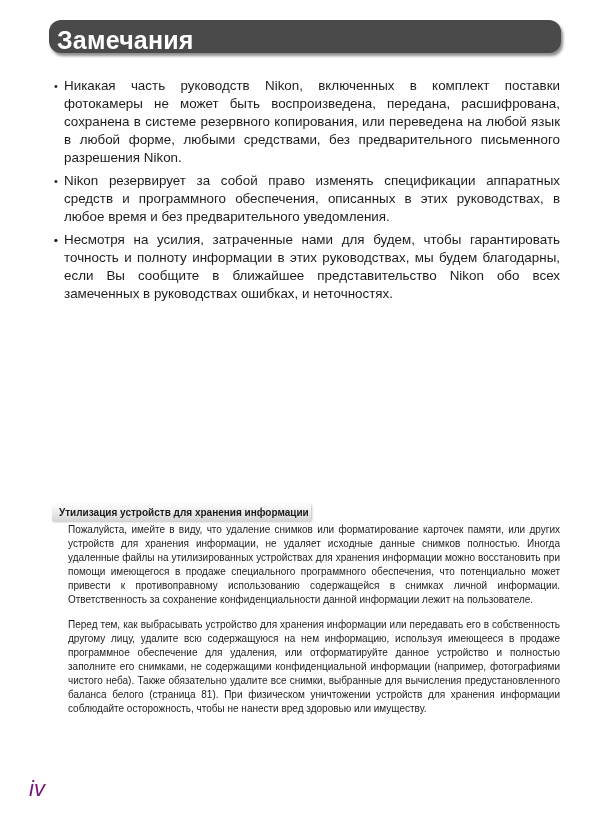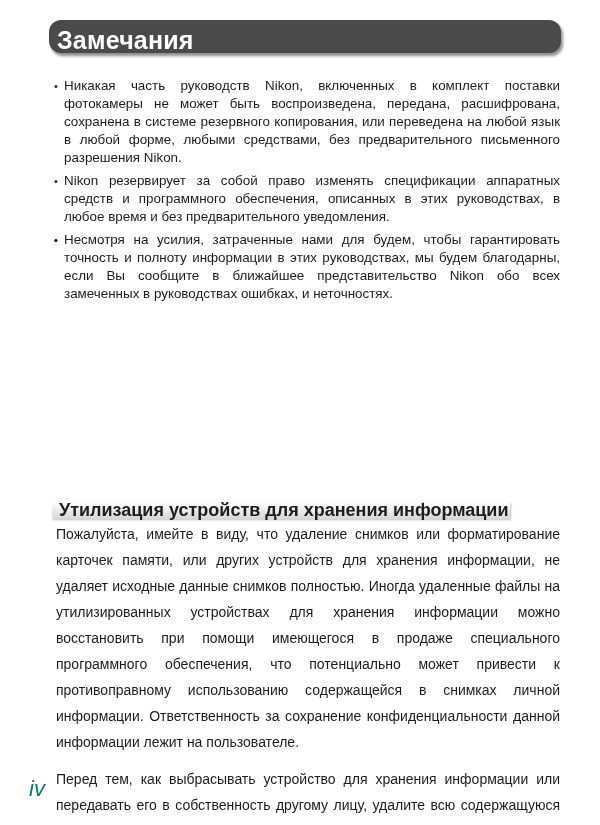--- a/index.html
+++ b/index.html
@@ -61,41 +61,41 @@
     }
     .section {
       position: absolute;
       left: 52px;
       top: 502px;
       width: 508px;
     }
     .section-heading {
       display: inline-block;
       font-weight: bold;
-      font-size: 18px;
+      font-size: 10px;
       line-height: 17px;
       padding: 0 2px 0 7px;
       background: linear-gradient(to bottom, rgba(0,0,0,0) 0%, #d6d6d6 100%);
       box-shadow: 1px 1px 2px rgba(0,0,0,0.25);
       margin-bottom: 2px;
     }
     .section-para {
-      font-size: 14px;
-      line-height: 26px;
+      font-size: 10px;
+      line-height: 14px;
       text-align: justify;
-      margin: 0 0 11px 4px;
+      margin: 0 0 11px 16px;
     }
     .page-number {
       position: absolute;
       left: 29px;
       top: 776px;
       font-family: "Liberation Sans", sans-serif;
       font-style: italic;
       font-size: 22px;
-      color: #0f766e;
+      color: #701a75;
     }
   </style>
 </head>
 <body>
 
 <div class="header-bar">
   <span class="header-title">Замечания</span>
 </div>
 
 <ul class="notes-list">

